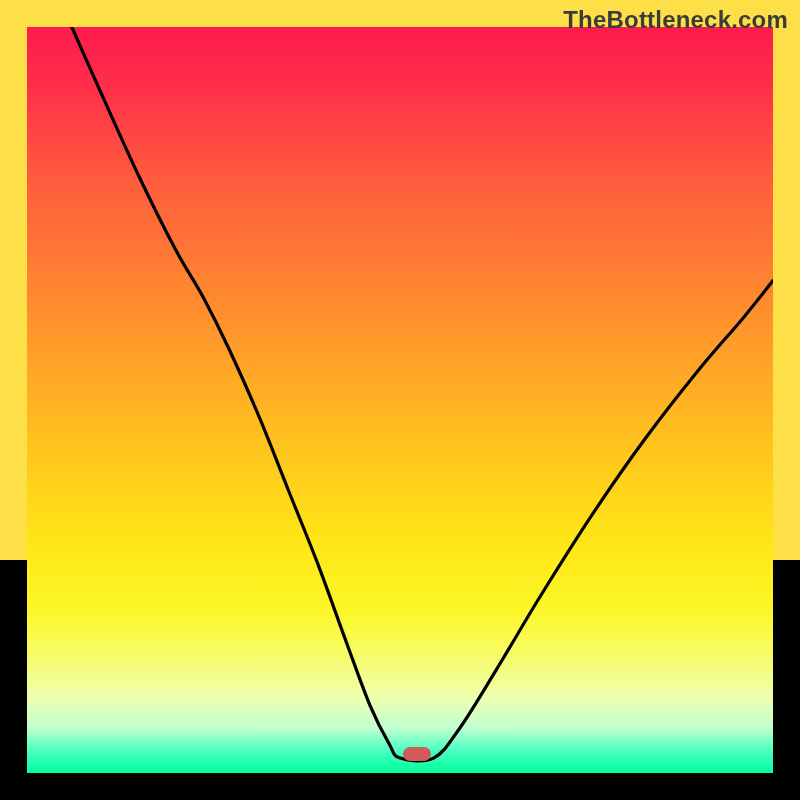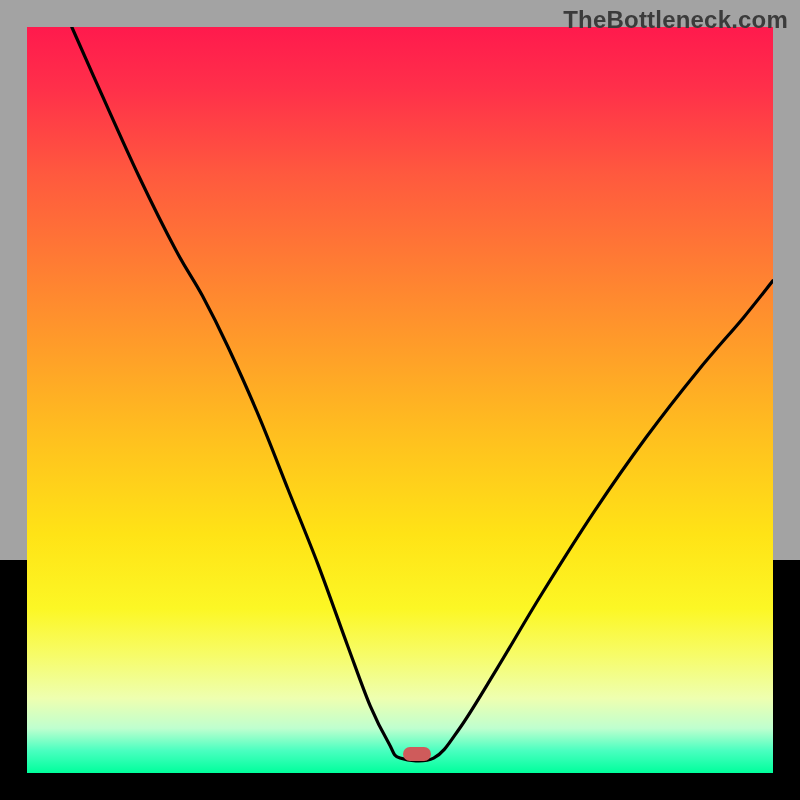--- a/index.html
+++ b/index.html
@@ -8,21 +8,21 @@
     width: 800px;
     height: 800px;
     background: #000;
     overflow: hidden;
     font-family: Arial, Helvetica, sans-serif;
   }
   .frame {
     position: relative;
     width: 800px;
     height: 560px;
-    background: #a3a3a3;
+    background: #fde047;
   }
   .watermark {
     position: absolute;
     top: 6px;
     right: 12px;
     color: #3b3b3b;
     font-size: 24px;
     font-weight: 600;
     letter-spacing: 0.2px;
     z-index: 20;

